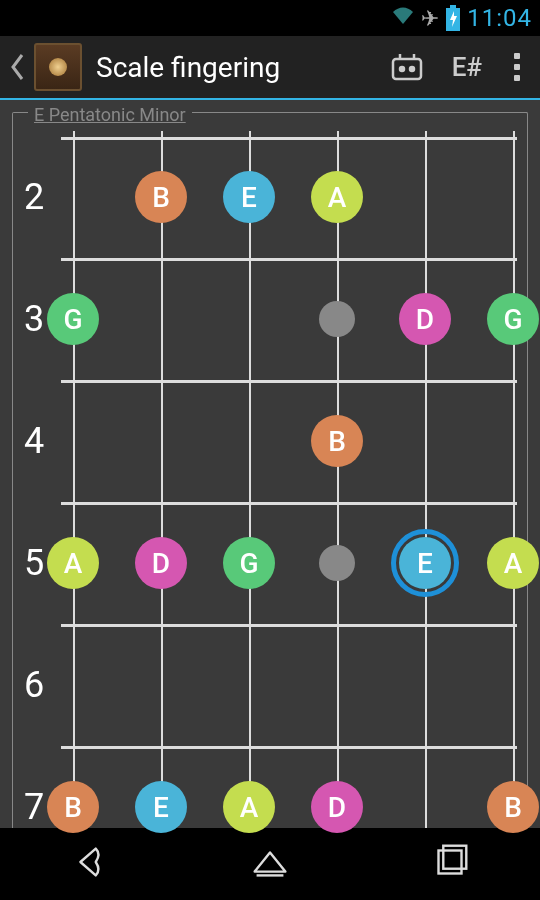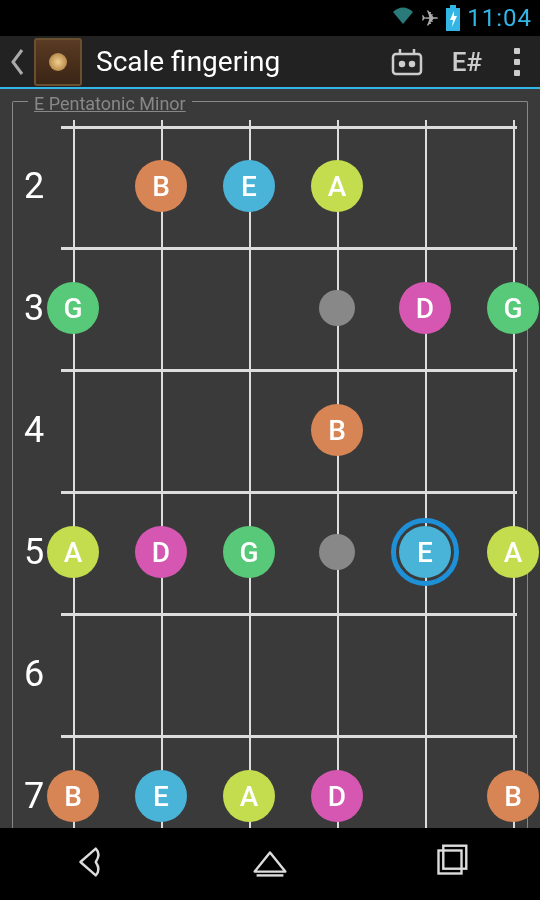--- a/index.html
+++ b/index.html
@@ -6,21 +6,21 @@
   html, body { width: 540px; height: 900px; overflow: hidden; font-family: Roboto, Arial, sans-serif; background: #000; }
   
   .screen { width: 540px; height: 900px; background: #3a3a3a; display: flex; flex-direction: column; }
   
   
   .status-bar { height: 36px; background: #000; display: flex; align-items: center; justify-content: flex-end; padding: 0 8px; gap: 6px; color: #bbb; font-size: 22px; }
   .status-bar .time { color: #33b5e5; font-size: 24px; letter-spacing: 1px; text-align: center; }
   .battery { display:inline-flex; align-items:center; }
   
   
-  .action-bar { height: 53px; background: #222; display: flex; align-items: center; padding: 0 8px; gap: 8px; border-bottom: 2px solid #33b5e5; }
+  .action-bar { height: 64px; background: #222; display: flex; align-items: center; padding: 0 8px; gap: 8px; border-bottom: 2px solid #33b5e5; }
   .back-caret { width: 18px; height: 36px; display:flex; align-items:center; justify-content:center; }
   .app-icon { width: 48px; height: 48px; background: linear-gradient(#5a3b23,#3a2515); border: 2px solid #6b5030; border-radius: 3px; position: relative; }
   .app-icon::after { content:""; position:absolute; top:50%; left:50%; width:18px; height:18px; background: radial-gradient(circle,#f0d090,#a07030); border-radius:50%; transform:translate(-50%,-50%); }
   .title { color: #fff; font-size: 28px; flex: 1; margin-left: 6px; font-weight: 400; }
   .action-icons { display: flex; align-items: center; gap: 28px; padding-right: 8px; }
   .action-icons .ico { color: #ccc; font-size: 26px; display:flex; align-items:center; }
   .enharmonic { color: #ccc; font-size: 26px; font-weight:500; }
   .overflow { display:flex; flex-direction:column; gap:5px; padding:4px; }
   .overflow span { width:6px; height:6px; background:#ccc; border-radius:1px; }
   

